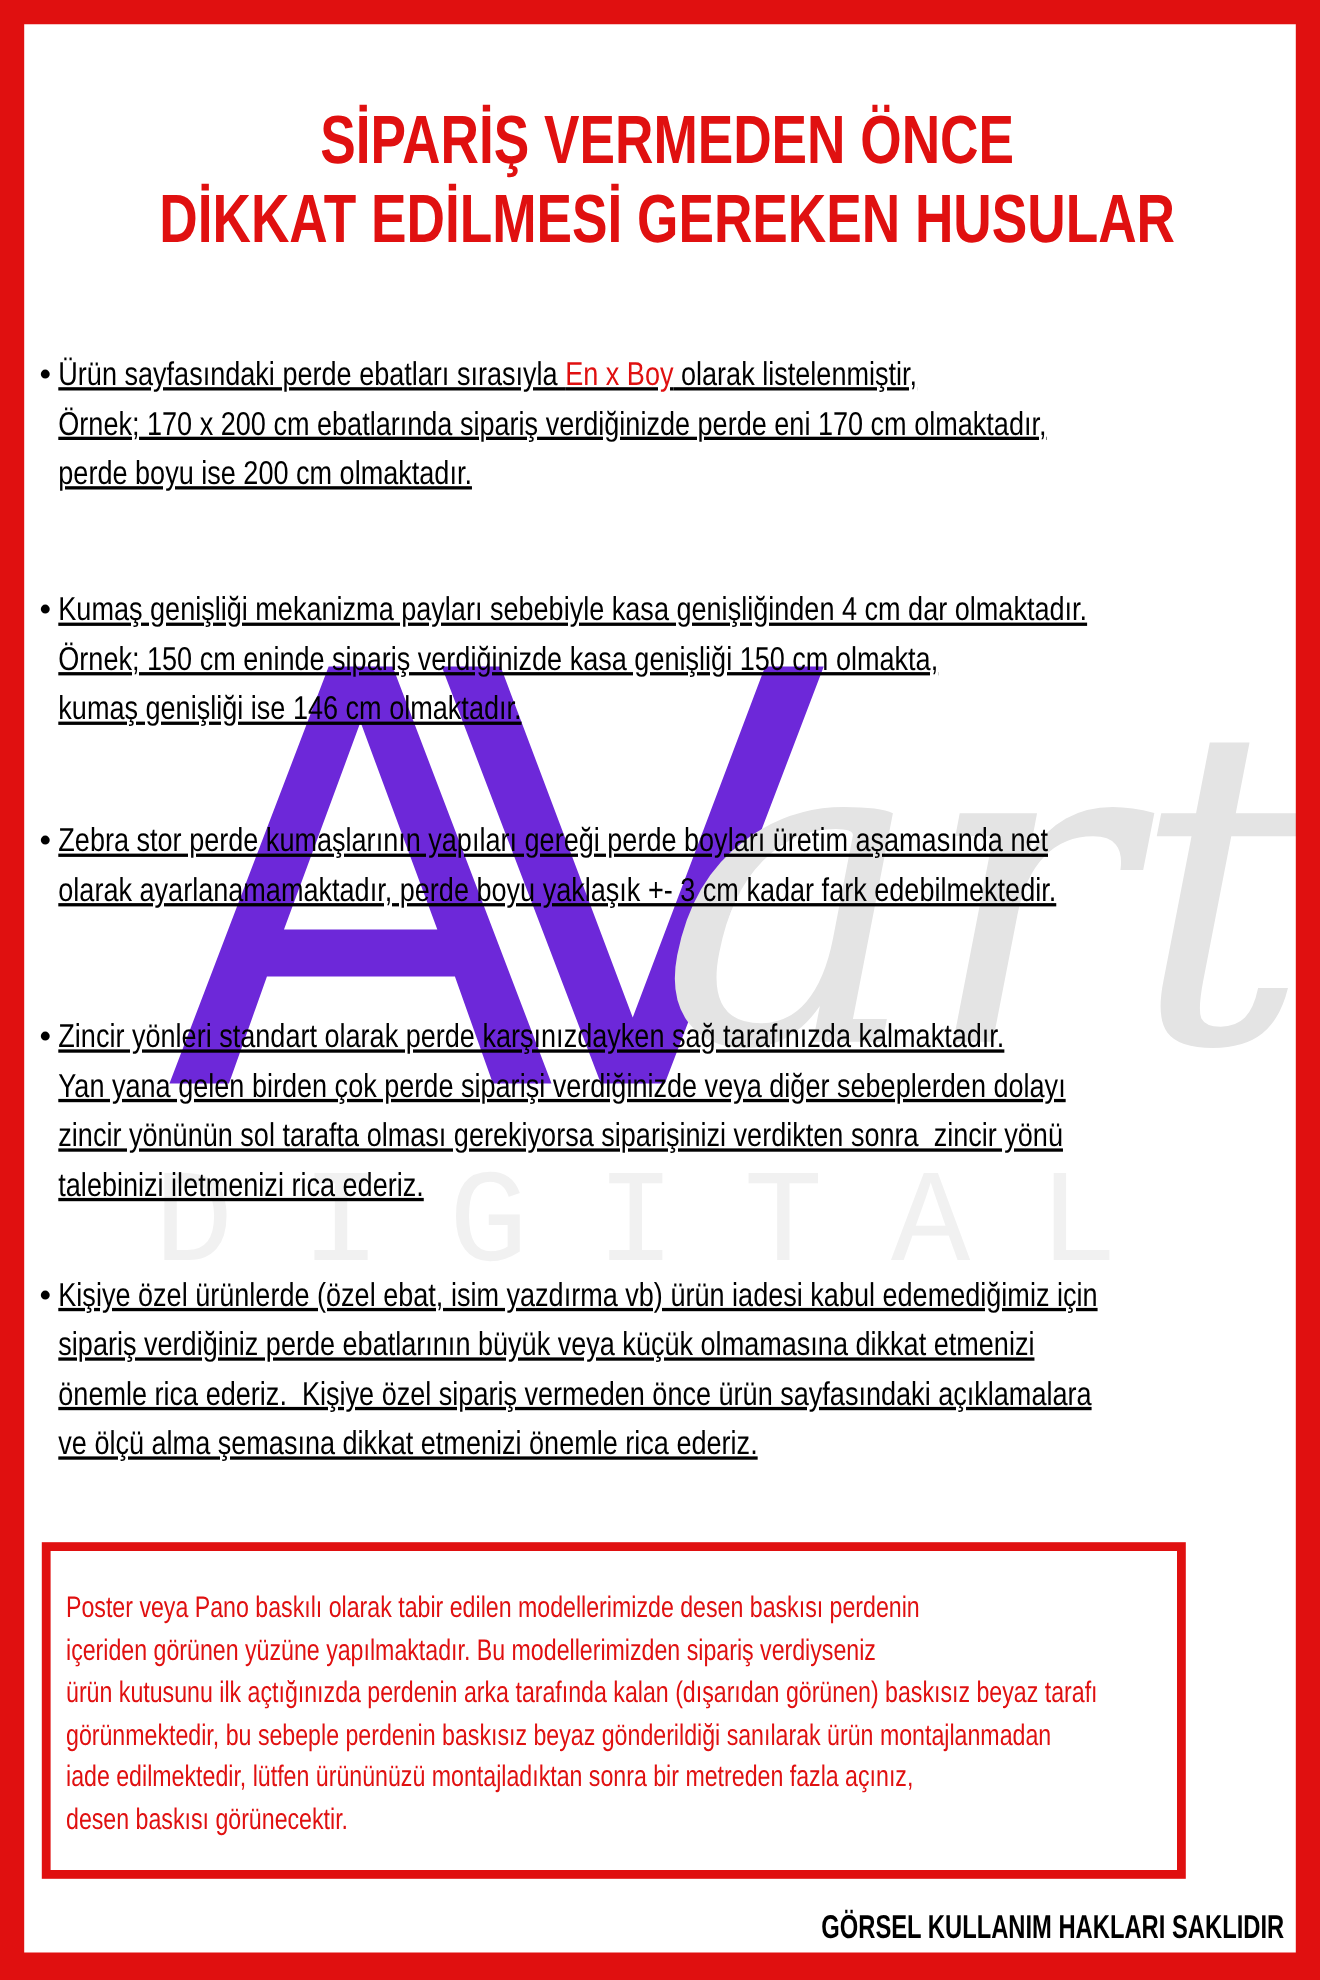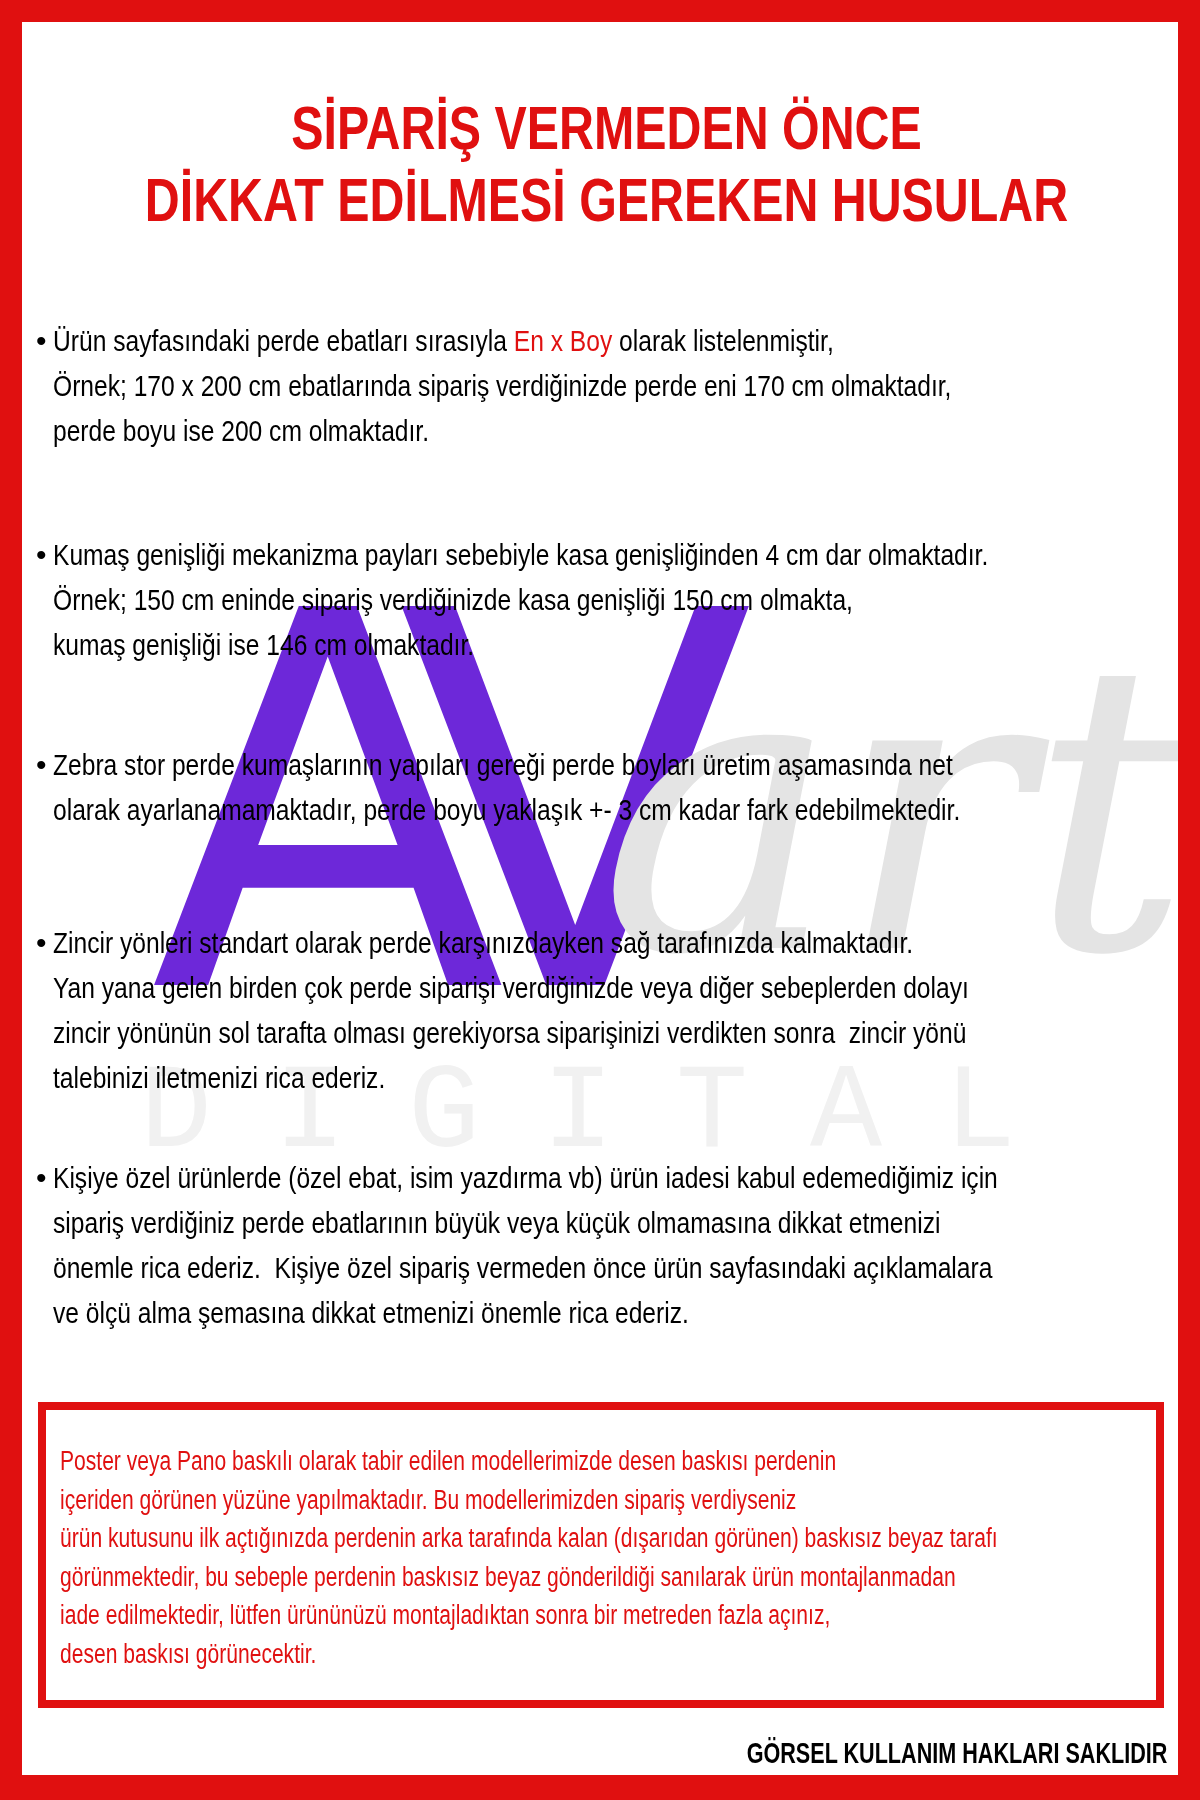--- a/index.html
+++ b/index.html
@@ -52,37 +52,37 @@
     white-space: pre;
     transform: scaleX(0.78);
   }
 
   
   .bullet { position: absolute; left: 36px; right: 30px; z-index: 2; display: flex; }
   .bullet .dot {
     width: 17px; flex: 0 0 17px;
     font-size: 30px; line-height: 45px;
   }
-  .bullet .lines { flex: 1; }
+  .bullet .lines { flex: 1; text-decoration: underline; }
   .line {
     font-size: 30px; line-height: 45px;
     white-space: pre;
     transform: scaleX(0.82);
     transform-origin: 0 50%;
   }
   .b1 { top: 318px; }
   .b2 { top: 532px; }
   .b3 { top: 742px; }
   .b4 { top: 920px; }
   .b5 { top: 1155px; }
 
   
   .notice-box {
     position: absolute; left: 38px; top: 1402px;
-    width: 1126px; height: 306px;
+    width: 1040px; height: 306px;
     box-sizing: border-box;
     border: 8px solid;
     padding: 32px 0 0 14px;
     z-index: 2;
     background: transparent;
   }
   .notice-box .line {
     font-size: 27px; line-height: 38.5px;
     transform: scaleX(0.78);
   }

